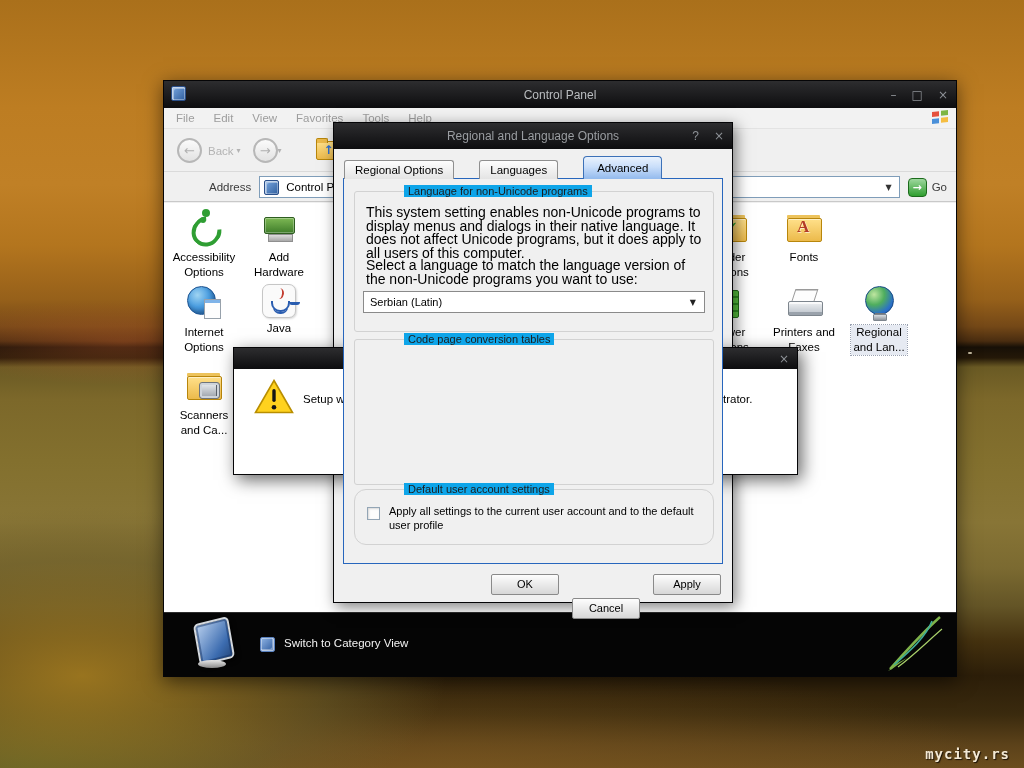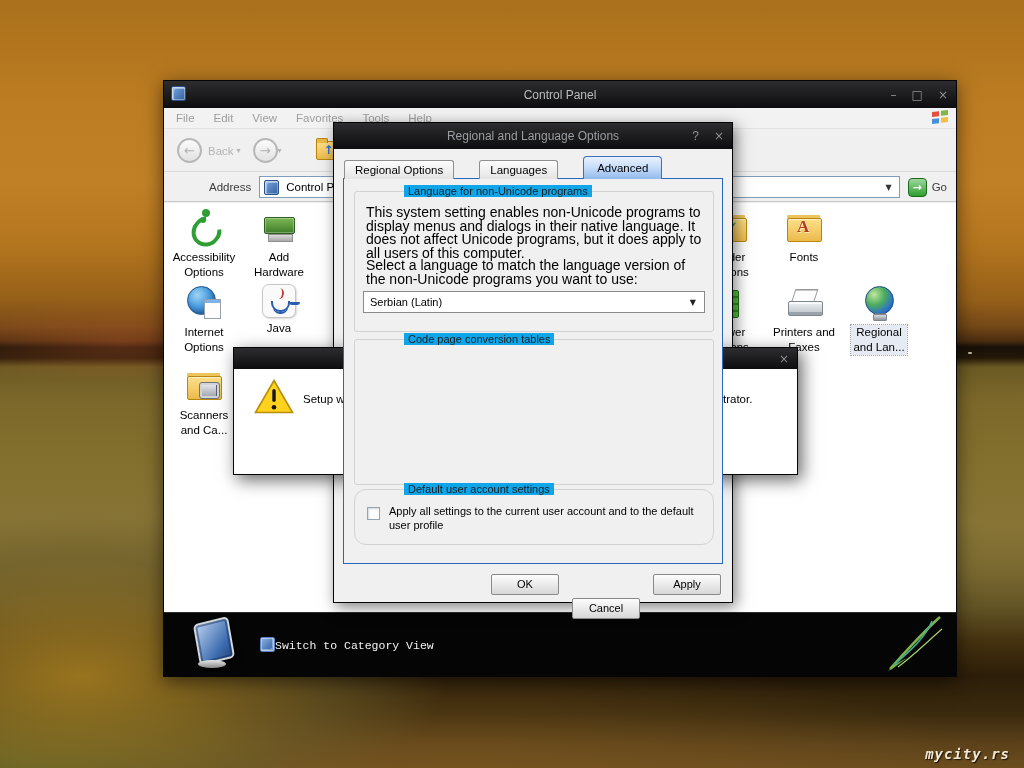--- a/index.html
+++ b/index.html
@@ -16,21 +16,21 @@
       linear-gradient(180deg,
         #aa701b 0%, #bd7d22 14%, #c08026 24%, #b3751e 32%,
         #96601a 39%, #744817 42.5%, #4a2d10 44.4%, #171007 45.2%,
         #241808 46.6%, #6a5a24 47.8%, #7c682a 52%, #83702e 60%,
         #887536 68%, #7b6a31 74%, #635426 79%, #44310f 83.5%,
         #2c1e09 88%, #3a2a0e 93%, #5c421a 97%, #6b4d1e 100%);
   }
   .horizon-lights { position:absolute; left:893px; top:350px; width:4px; height:2px; background:#e8e0c8; border-radius:1px;
     box-shadow: 14px 2px 0 #d8d0b8, 28px 3px 0 #cfc6a8, 44px 2px 0 #e0d6bb, 60px 3px 0 #bdb49a, 75px 2px 0 #d5cbb0; opacity:.9; }
   .watermark { position:absolute; right:14px; bottom:6px; font-family:"DejaVu Sans Mono",monospace;
-    font-weight:bold; font-size:14px; color:#f3e8d4; text-shadow:1px 1px 1px #1c1206; letter-spacing:1px;font-style:italic; }
+    font-weight:bold; font-size:14px; color:#f3e8d4; text-shadow:1px 1px 1px #1c1206; letter-spacing:1px; }
 
   
   .win { position:absolute; border:1px solid #050507; }
   .dark-titlebar { position:absolute; left:0; right:0; top:0; background:linear-gradient(#2d2d2f,#0d0d0f);
     display:flex; align-items:center; }
   .dt-title { position:absolute; left:0; right:0; text-align:center; font-size:12px; }
   .dt-controls { position:absolute; right:8px; top:0; bottom:0; display:flex; align-items:center; gap:15px;
     color:#8d9196; font-size:12px; }
   .dt-btn { cursor:default; line-height:1; }
 
@@ -153,22 +153,22 @@
 
   
   .mw-taskpane { position:absolute; left:0; right:0; bottom:0; height:64px; background:#050505; border-top:1px solid #2e2e2e; }
   .cpanel3d-icon { position:absolute; left:30px; top:7px; width:40px; height:48px; }
   .cpanel3d-icon::before { content:""; position:absolute; left:2px; top:0; width:32px; height:38px;
     background:linear-gradient(135deg,#b9d0ee,#3c6cb0 70%,#27497c); border:2px solid #d4d9df;
     border-radius:5px; transform:rotate(-10deg) skewY(-4deg);
     box-shadow:inset 0 0 0 2px rgba(20,50,100,.5), 2px 3px 4px rgba(0,0,0,.6); }
   .cpanel3d-icon::after { content:""; position:absolute; left:4px; bottom:0; width:28px; height:8px;
     background:linear-gradient(#e8e8e8,#8a8a8a); border-radius:50%; }
-  .switch-row { position:absolute; left:96px; top:24px; display:flex; align-items:flex-end; 
-    font-size:11.5px; color:#f2f2f2;font-family:Liberation Mono, monospace; }
+  .switch-row { position:absolute; left:96px; top:24px; display:flex; align-items:flex-start; gap:9px;
+    font-size:11.5px; color:#f2f2f2; }
   .catview-icon { width:15px; height:15px; border:1px solid #5a82c0; border-radius:2px;
     background:linear-gradient(135deg,#8fb4e4,#2c5a9e);
     box-shadow:inset 0 0 0 1px rgba(255,255,255,.4), inset -4px -4px 0 -2px rgba(255,255,255,.35); }
   .flourish { position:absolute; right:12px; top:2px; }
 
   
   #regional-dialog { left:333px; top:122px; width:400px; height:481px; background:#f0f0f0;
     box-shadow:3px 4px 14px rgba(0,0,0,.5); }
   .rd-titlebar { height:26px; }
   .rd-titlebar .dt-title { color:#9a9da1; }

